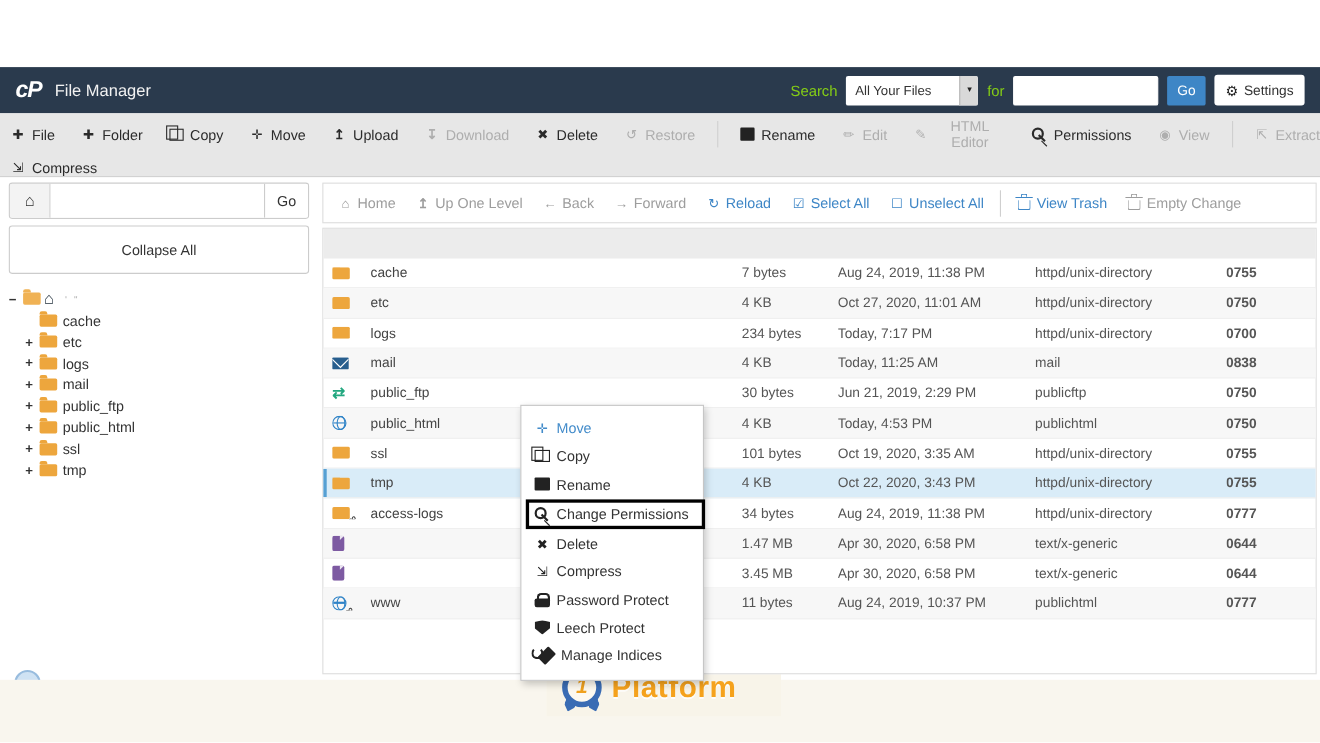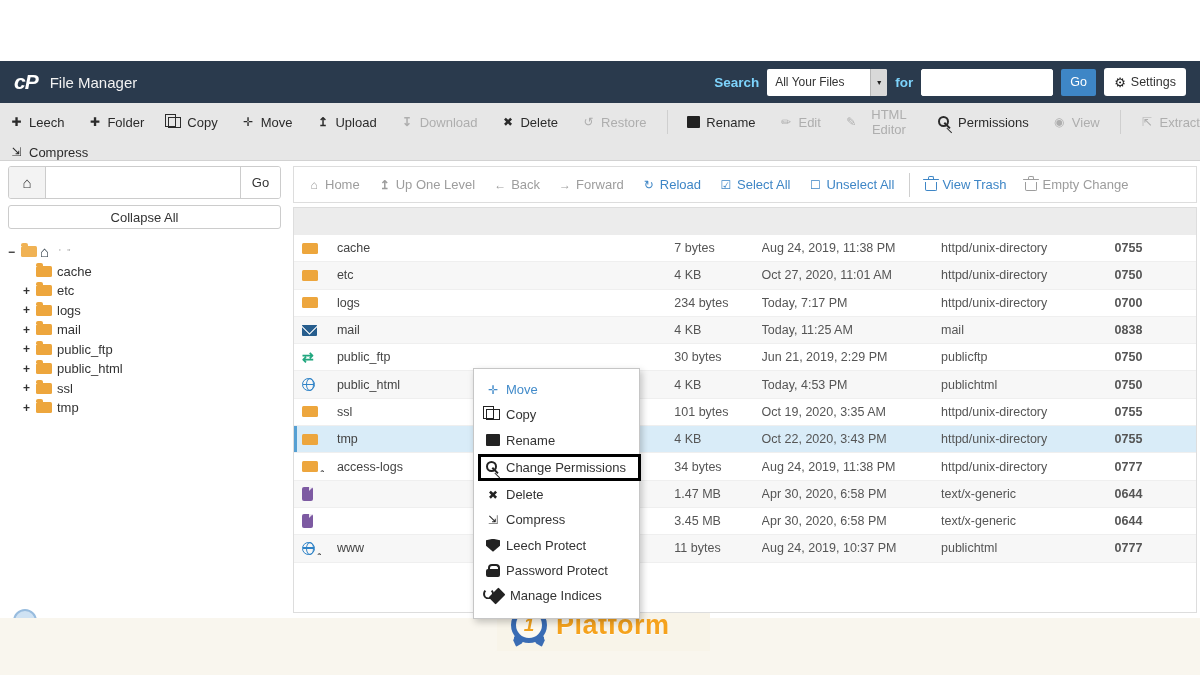--- a/index.html
+++ b/index.html
@@ -3,21 +3,21 @@
 <meta charset="utf-8">
 <style>
   * { margin:0; padding:0; box-sizing:border-box; }
   html,body { width:1200px; height:675px; background:#fff; font-family:"Liberation Sans", sans-serif; overflow:hidden; position:relative; }
 
   
   .appbar { position:absolute; left:0; top:61px; width:1200px; height:42px; background:#2a3a4d; display:flex; align-items:center; padding:0 14px; z-index:5; }
   .cp-logo { color:#fff; font-style:italic; font-weight:bold; font-size:21px; letter-spacing:-1px; margin-right:12px; }
   .app-title { color:#f2f2f2; font-size:15px; }
   .appbar-right { margin-left:auto; display:flex; align-items:center; gap:8px; }
-  .srch-label, .for-label { color:#7dd3fc; font-size:13.5px;font-weight:bold; }
+  .srch-label, .for-label { color:#84cc16; font-size:13.5px; }
   .scope-select { width:120px; height:27px; background:#fff; border-radius:2px; display:flex; align-items:center; overflow:hidden; }
   .scope-value { flex:1; font-size:12px; color:#333; padding-left:8px; }
   .scope-caret { width:17px; height:27px; background:#d9d9d9; border-left:1px solid #b7b7b7; display:flex; align-items:center; justify-content:center; font-size:7px; color:#222; }
   .search-input { width:132px; height:27px; border:1px solid #fff; border-radius:2px; font-size:12px; padding:0 6px; background:#fff; }
   .go-btn { min-width:35px; height:27px; background:#3e86c6; color:#fff; border:none; border-radius:2px; font-size:12.5px; cursor:pointer; }
   .settings-btn { height:28px; background:#fff; color:#333; border:none; border-radius:3px; font-size:12.5px; padding:0 10px; display:flex; align-items:center; gap:5px; cursor:pointer; }
   .gear { font-size:13px; color:#222; }
 
   
   .toolbar { position:absolute; left:0; top:103px; width:1200px; height:58px; background:#e7e7e7; border-bottom:1px solid #d2d2d2; z-index:5; padding:5px 0 0 10px; }
@@ -27,21 +27,21 @@
   .tbtn.disabled { color:#aeaeae; cursor:default; }
   .tbtn .icon { display:inline-flex; align-items:center; justify-content:center; min-width:13px; font-size:12px; }
   .vdiv { width:1px; height:24px; background:#cfcfcf; margin:0 -4px; }
 
   
   .sidebar { position:absolute; left:8px; top:166px; width:273px; z-index:4; }
   .pathbar { display:flex; height:33px; border:1px solid #ccc; border-radius:3px; background:#fff; overflow:hidden; }
   .home-btn { width:37px; background:#f3f3f3; border:none; border-right:1px solid #ccc; font-size:15px; color:#333; cursor:pointer; }
   .path-input { flex:1; border:none; font-size:12px; padding:0 6px; outline:none; }
   .side-go { width:40px; background:#fff; border:none; border-left:1px solid #ccc; font-size:13px; color:#333; cursor:pointer; }
-  .collapse-btn { margin-top:6px; width:100%; height:24px; background:#fff; border:1px solid #ccc; border-radius:3px; font-size:13px; color:#333; cursor:pointer; font-family:inherit; }
+  .collapse-btn { margin-top:6px; width:100%; height:44px; background:#fff; border:1px solid #ccc; border-radius:3px; font-size:13px; color:#333; cursor:pointer; font-family:inherit; }
   .tree { margin-top:13px; }
   .titem { display:flex; align-items:center; height:19.5px; margin-left:15px; font-size:13px; color:#333; cursor:pointer; }
   .titem.root { margin-left:0; }
   .expander { width:13px; font-weight:bold; font-size:12px; color:#333; }
   .thome { font-size:15px; font-weight:bold; color:#1d2c38; margin:0 2px 0 3px; }
   .tlabel { margin-left:5px; }
   .faint { color:#aaa; font-size:9px; margin-left:3px; letter-spacing:2px; }
 
   
   .filenav { position:absolute; left:293px; top:166px; width:904px; height:37px; background:#fff; border:1px solid #ddd; display:flex; align-items:center; gap:19px; padding:0 14px; z-index:4; }
@@ -140,21 +140,21 @@
       <span class="gear">⚙</span>
       <span>Settings</span>
     </button>
   </div>
 </header>
 
 <div class="toolbar">
   <div class="toolrow">
       <button class="tbtn idx-0">
     <span class="icon ic-plus-icon">✚</span>
-    <span>Leech</span>
+    <span>File</span>
   </button>
       <button class="tbtn idx-1">
     <span class="icon ic-plus-icon">✚</span>
     <span>Folder</span>
   </button>
       <button class="tbtn idx-2">
     <span class="icon ic-copy-icon"></span>
     <span>Copy</span>
   </button>
       <button class="tbtn idx-3">
@@ -512,27 +512,27 @@
     <span>Change Permissions</span>
   </div>
     <div class="mitem idx-4">
     <span class="icon ic-delete-icon">✖</span>
     <span>Delete</span>
   </div>
     <div class="mitem idx-5">
     <span class="icon ic-compress-icon">⇲</span>
     <span>Compress</span>
   </div>
+    <div class="mitem idx-6">
+    <span class="icon ic-lock-icon"></span>
+    <span>Password Protect</span>
+  </div>
     <div class="mitem idx-7">
     <span class="icon ic-shield-icon"></span>
     <span>Leech Protect</span>
-  </div>
-    <div class="mitem idx-6">
-    <span class="icon ic-lock-icon"></span>
-    <span>Password Protect</span>
   </div>
     <div class="mitem idx-8">
     <span class="icon ic-wrench-icon"></span>
     <span>Manage Indices</span>
   </div>
   </div>
 
 <div class="corner-arc"></div>
 <div class="beige"></div>
 <div class="watermark">

